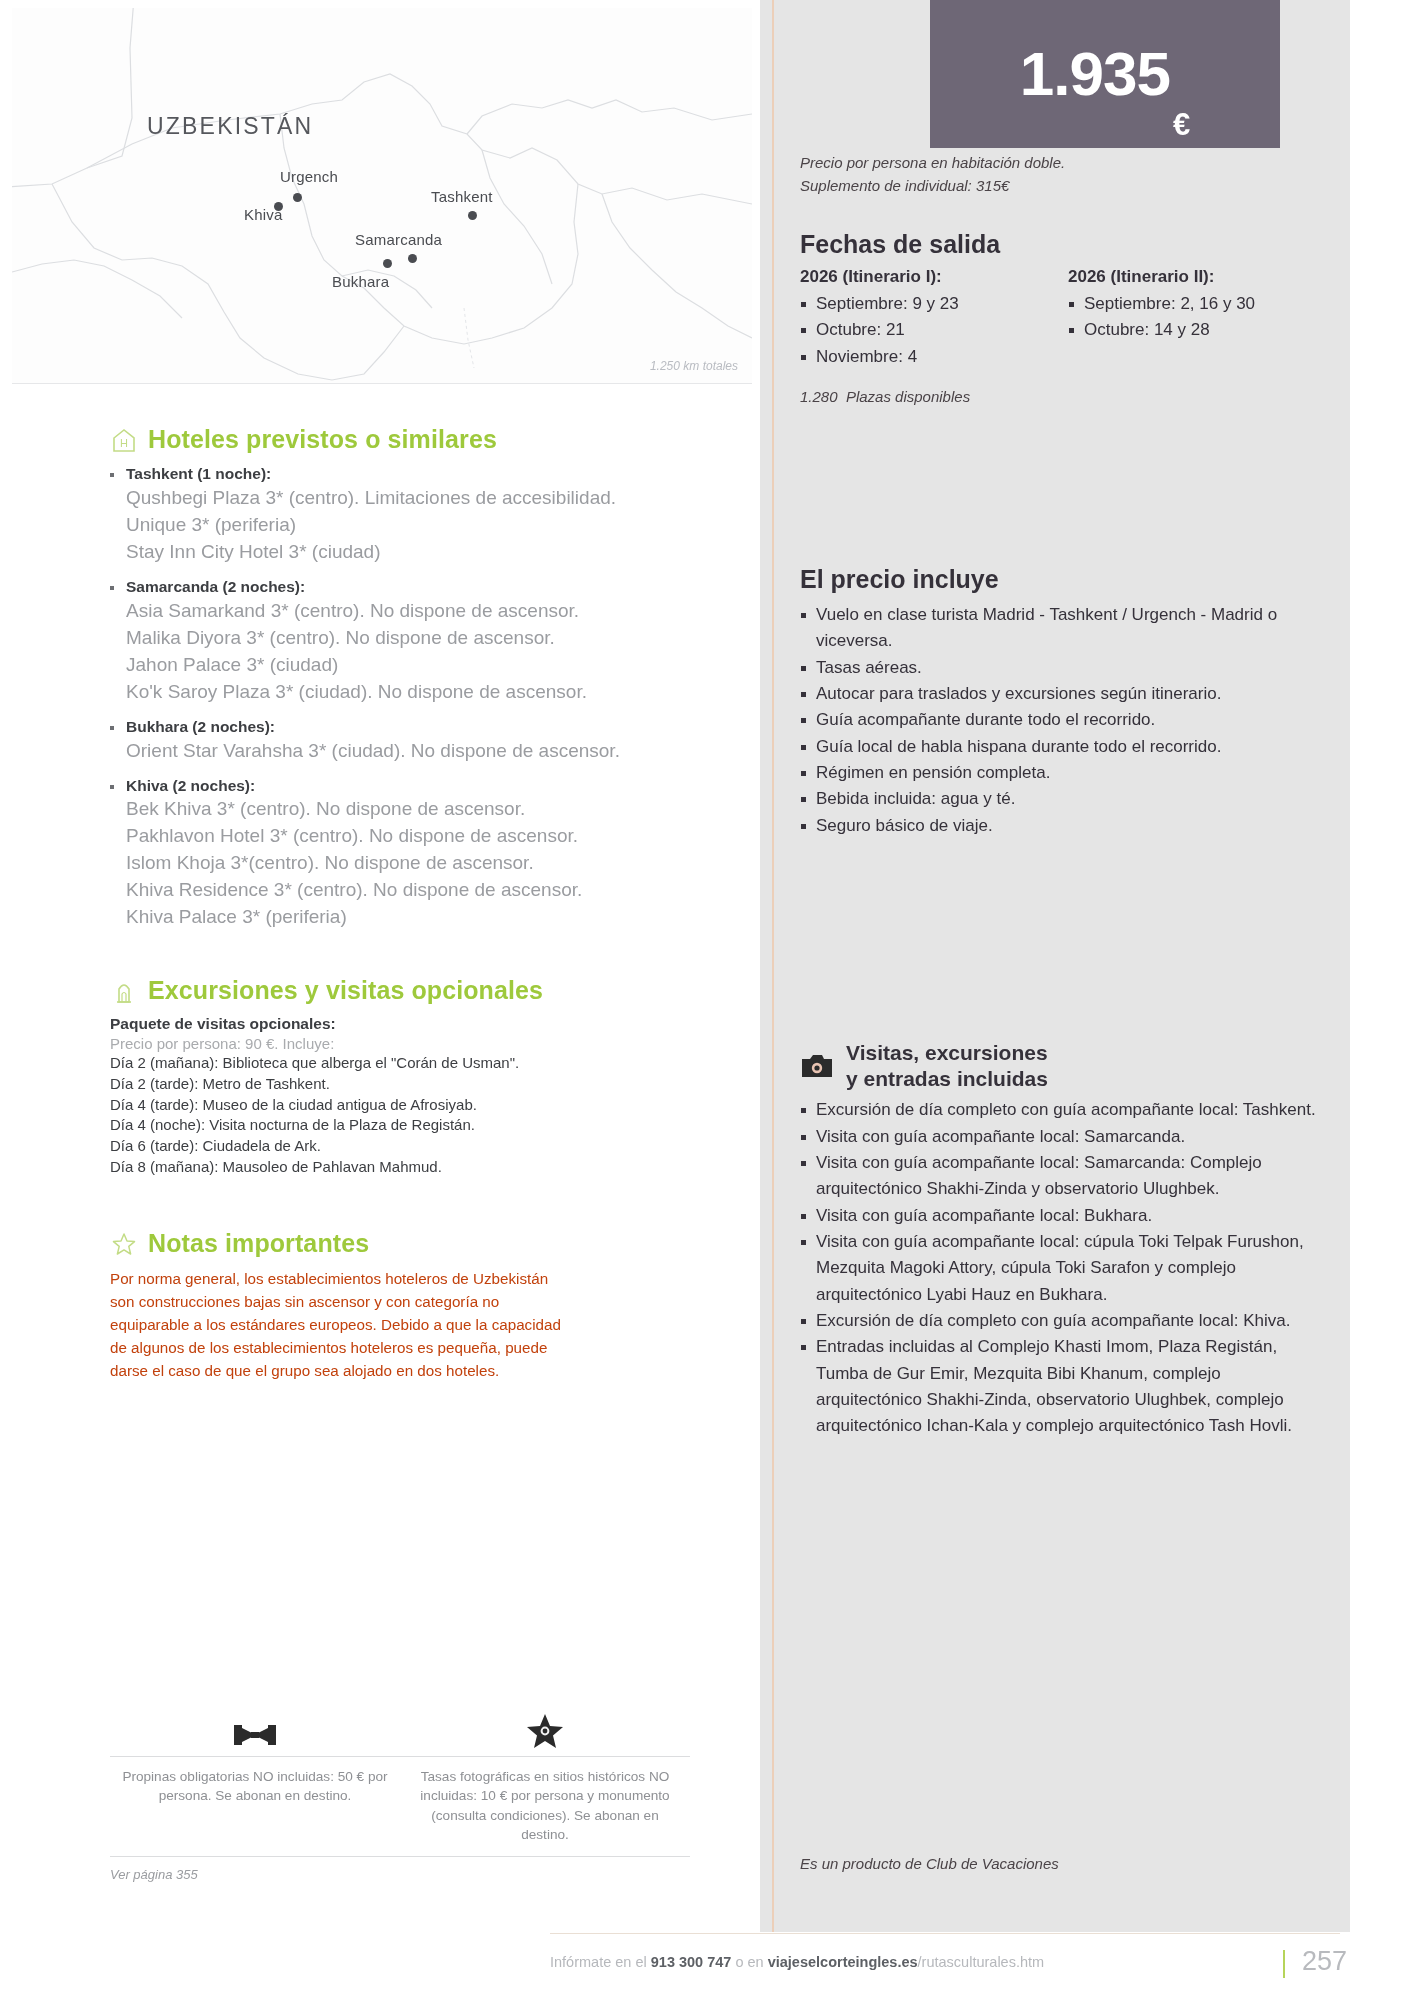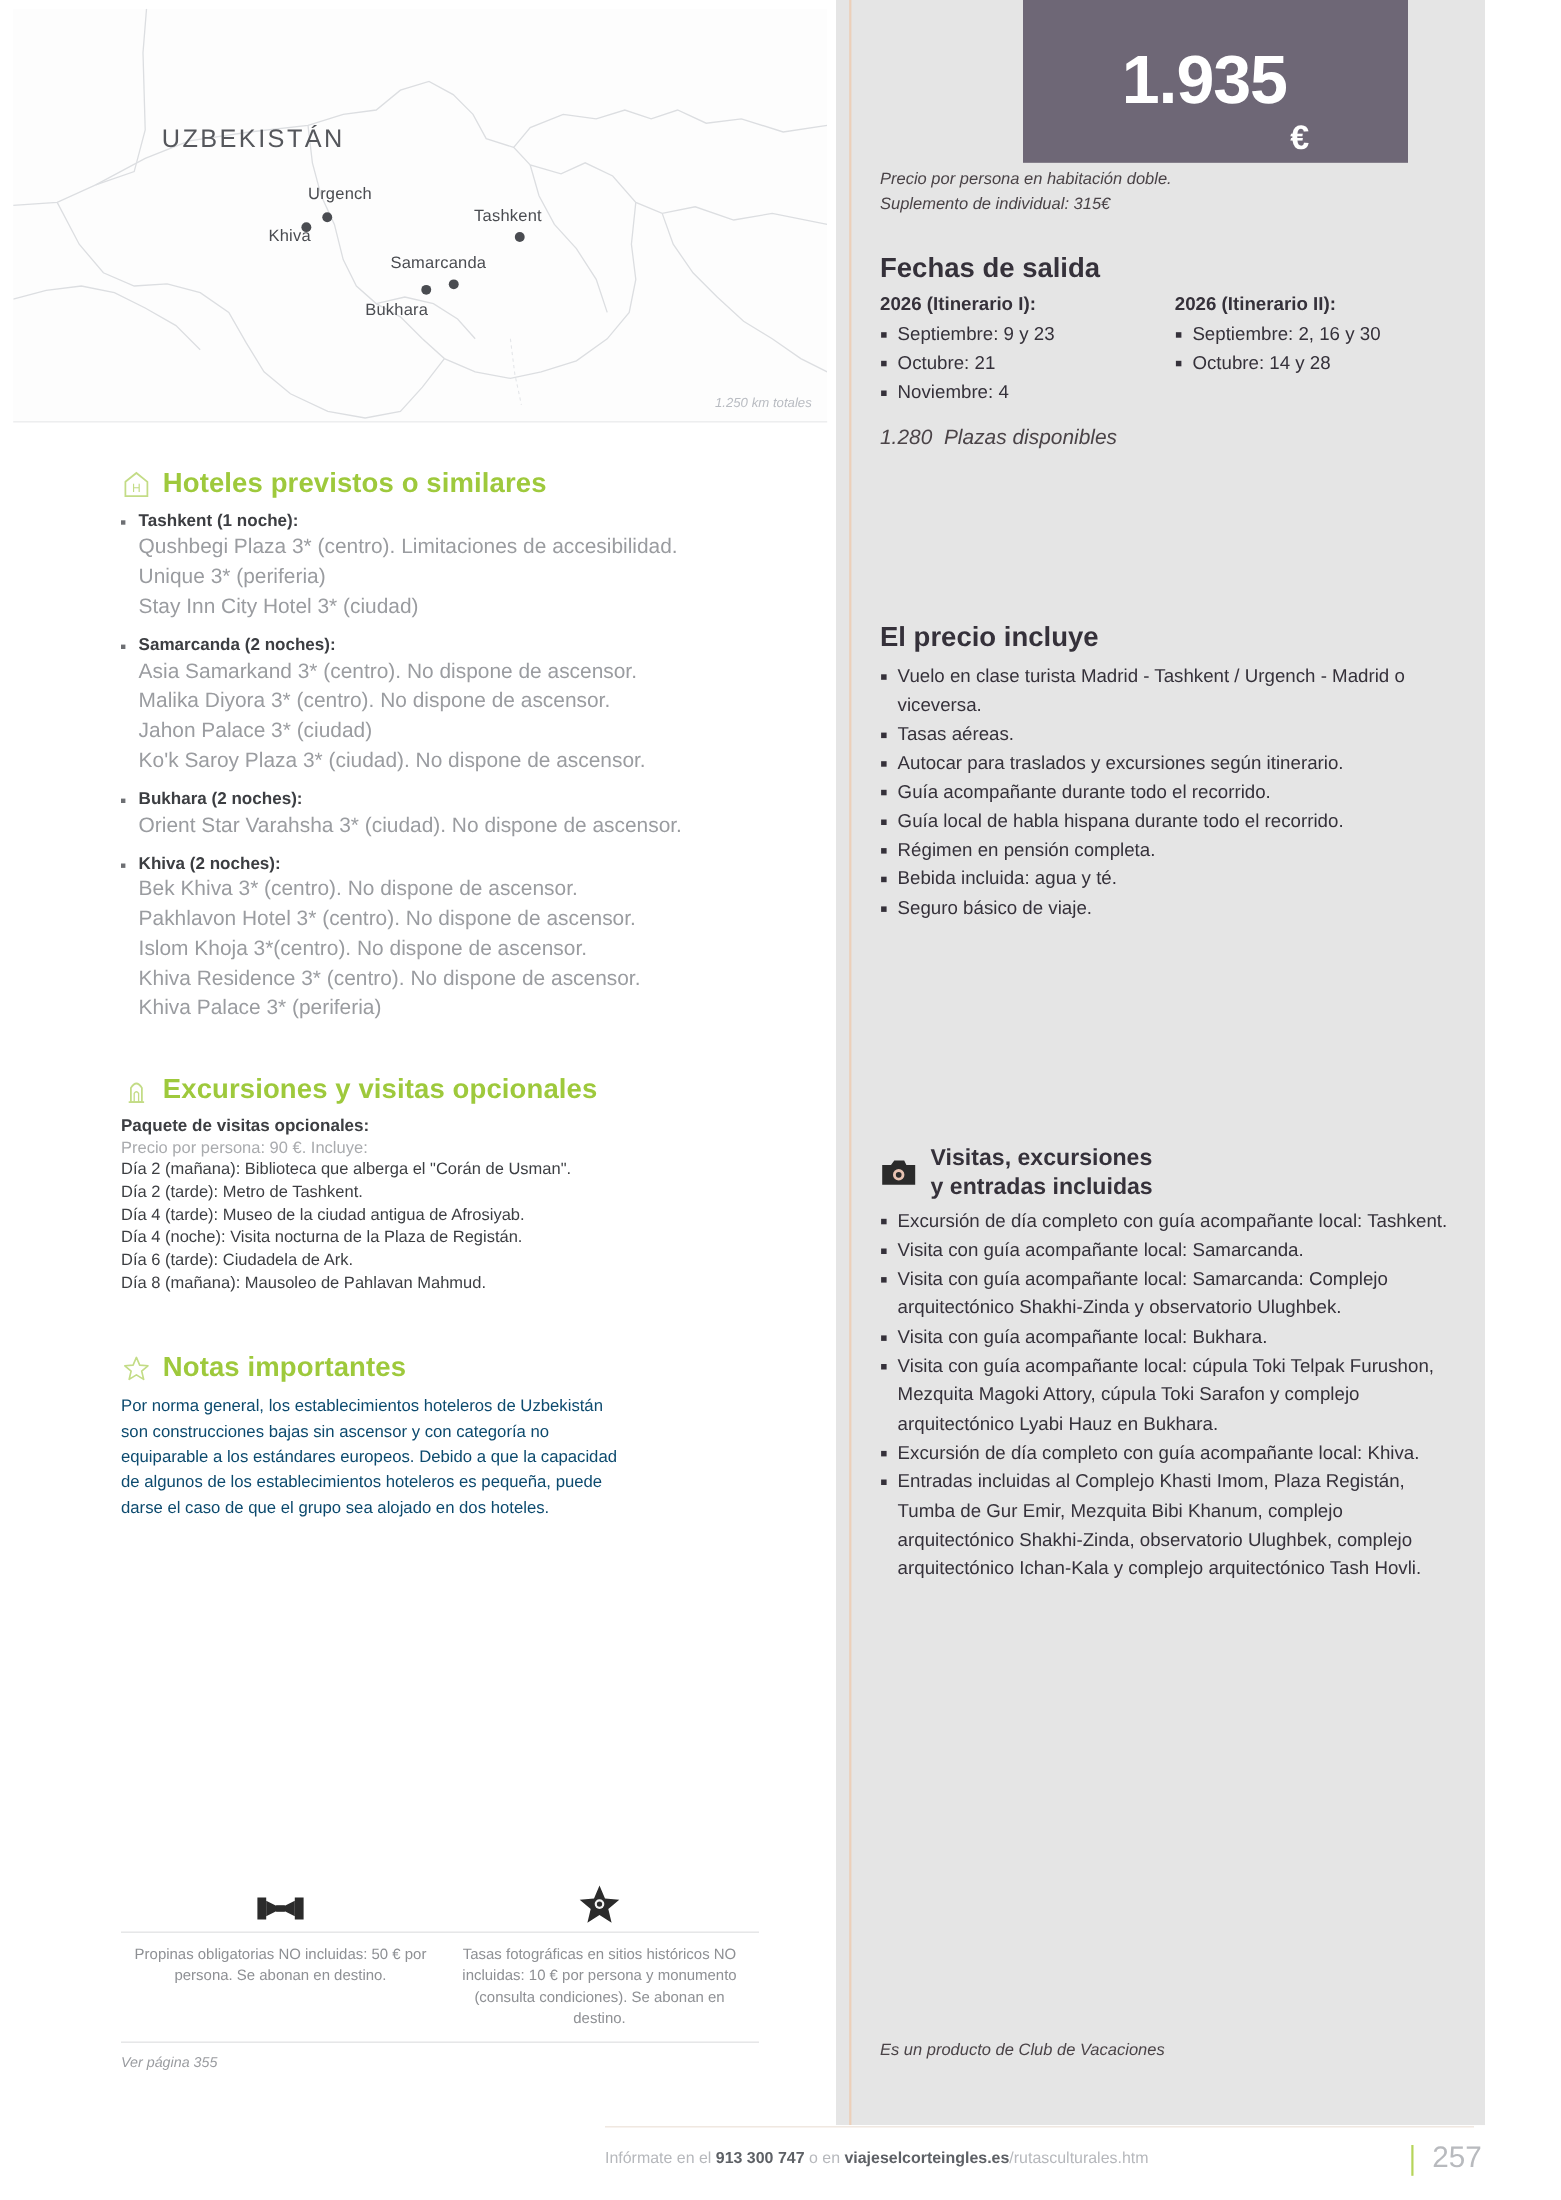--- a/index.html
+++ b/index.html
@@ -70,21 +70,21 @@
   }
   .h-city { font-size: 15.5px; font-weight: 700; color:#3c3e42; line-height: 1.35; }
   .h-line { font-size: 19px; color:#9a9ca0; line-height: 1.42; white-space: nowrap; }
 
   .block-gap { height: 34px; }
 
   .opt-sub { font-size: 15.5px; font-weight:700; color:#3c3e42; margin-bottom:2px; }
   .opt-price { font-size: 15px; color:#a9abae; margin-bottom: 1px; }
   .opt-line { font-size: 15px; color:#3c3e42; line-height:1.38; white-space: nowrap;}
 
-  .notes-p { font-size: 15.2px; color:#0c4a6e; line-height:1.5; }
+  .notes-p { font-size: 15.2px; color:#c2410c; line-height:1.5; }
 
   
   .foot-icons {
     position:absolute; left:110px; top:1700px; width: 580px;
   }
   .fi-row { display:flex; }
   .fi-col { width: 50%; text-align:center; }
   .fi-glyph { height: 56px; display:flex; align-items:flex-end; justify-content:center; padding-bottom:6px; }
   .fi-rule { height:1px; background:#dcdddf; margin: 0 0 10px 0; }
   .fi-txt { font-size: 13.6px; color:#8e9094; line-height:1.42; padding: 0 6px; }
@@ -121,21 +121,21 @@
   .rsec { position:absolute; left: 40px; width: 520px; }
   .rtitle { font-size: 25px; font-weight:700; color:#35313a; margin-bottom: 8px; }
   .dates-grid { display:flex; gap: 18px; }
   .dcol { width: 250px; }
   .dcol .dh { font-size: 17px; font-weight:700; color:#35313a; margin-bottom: 4px; }
   ul.rbul { list-style:none; }
   ul.rbul li { position:relative; padding-left: 16px; font-size: 17px; color:#35313a; line-height: 1.55; }
   ul.rbul li::before {
     content:""; position:absolute; left:1px; top:11px; width:5px; height:5px; background:#35313a;
   }
-  .plazas { font-size: 19px; font-style: italic; color:#4a4347; }
+  .plazas { font-size: 15px; font-style: italic; color:#4a4347; }
 
   .rsec-head {
     display:flex; align-items:center; gap:12px; margin-bottom: 6px;
   }
   .rsec-head .cam { width:34px; height:26px; flex:0 0 34px; position:relative; }
   .rsec-head .ttl2 { font-size: 21px; font-weight:700; color:#35313a; line-height:1.22; }
 
   .product-note {
     position:absolute; left: 40px; top: 1855px;
     font-size: 15px; font-style: italic; color:#4a4347;

